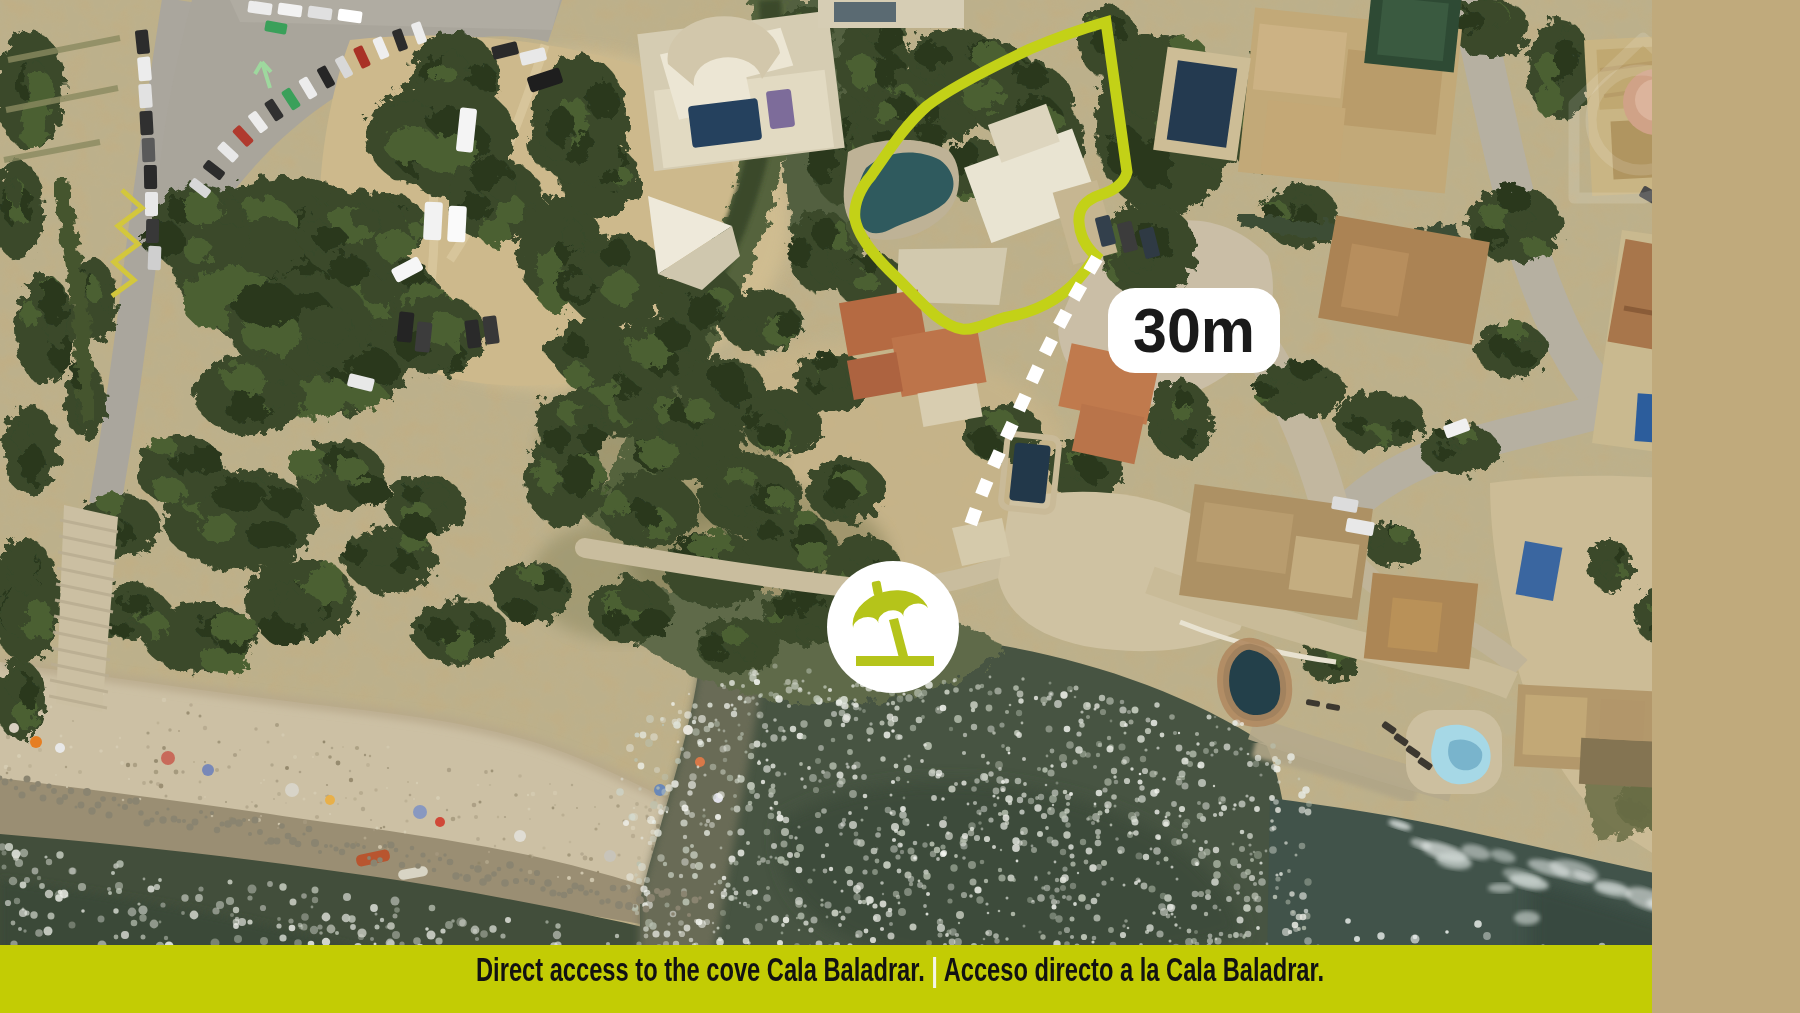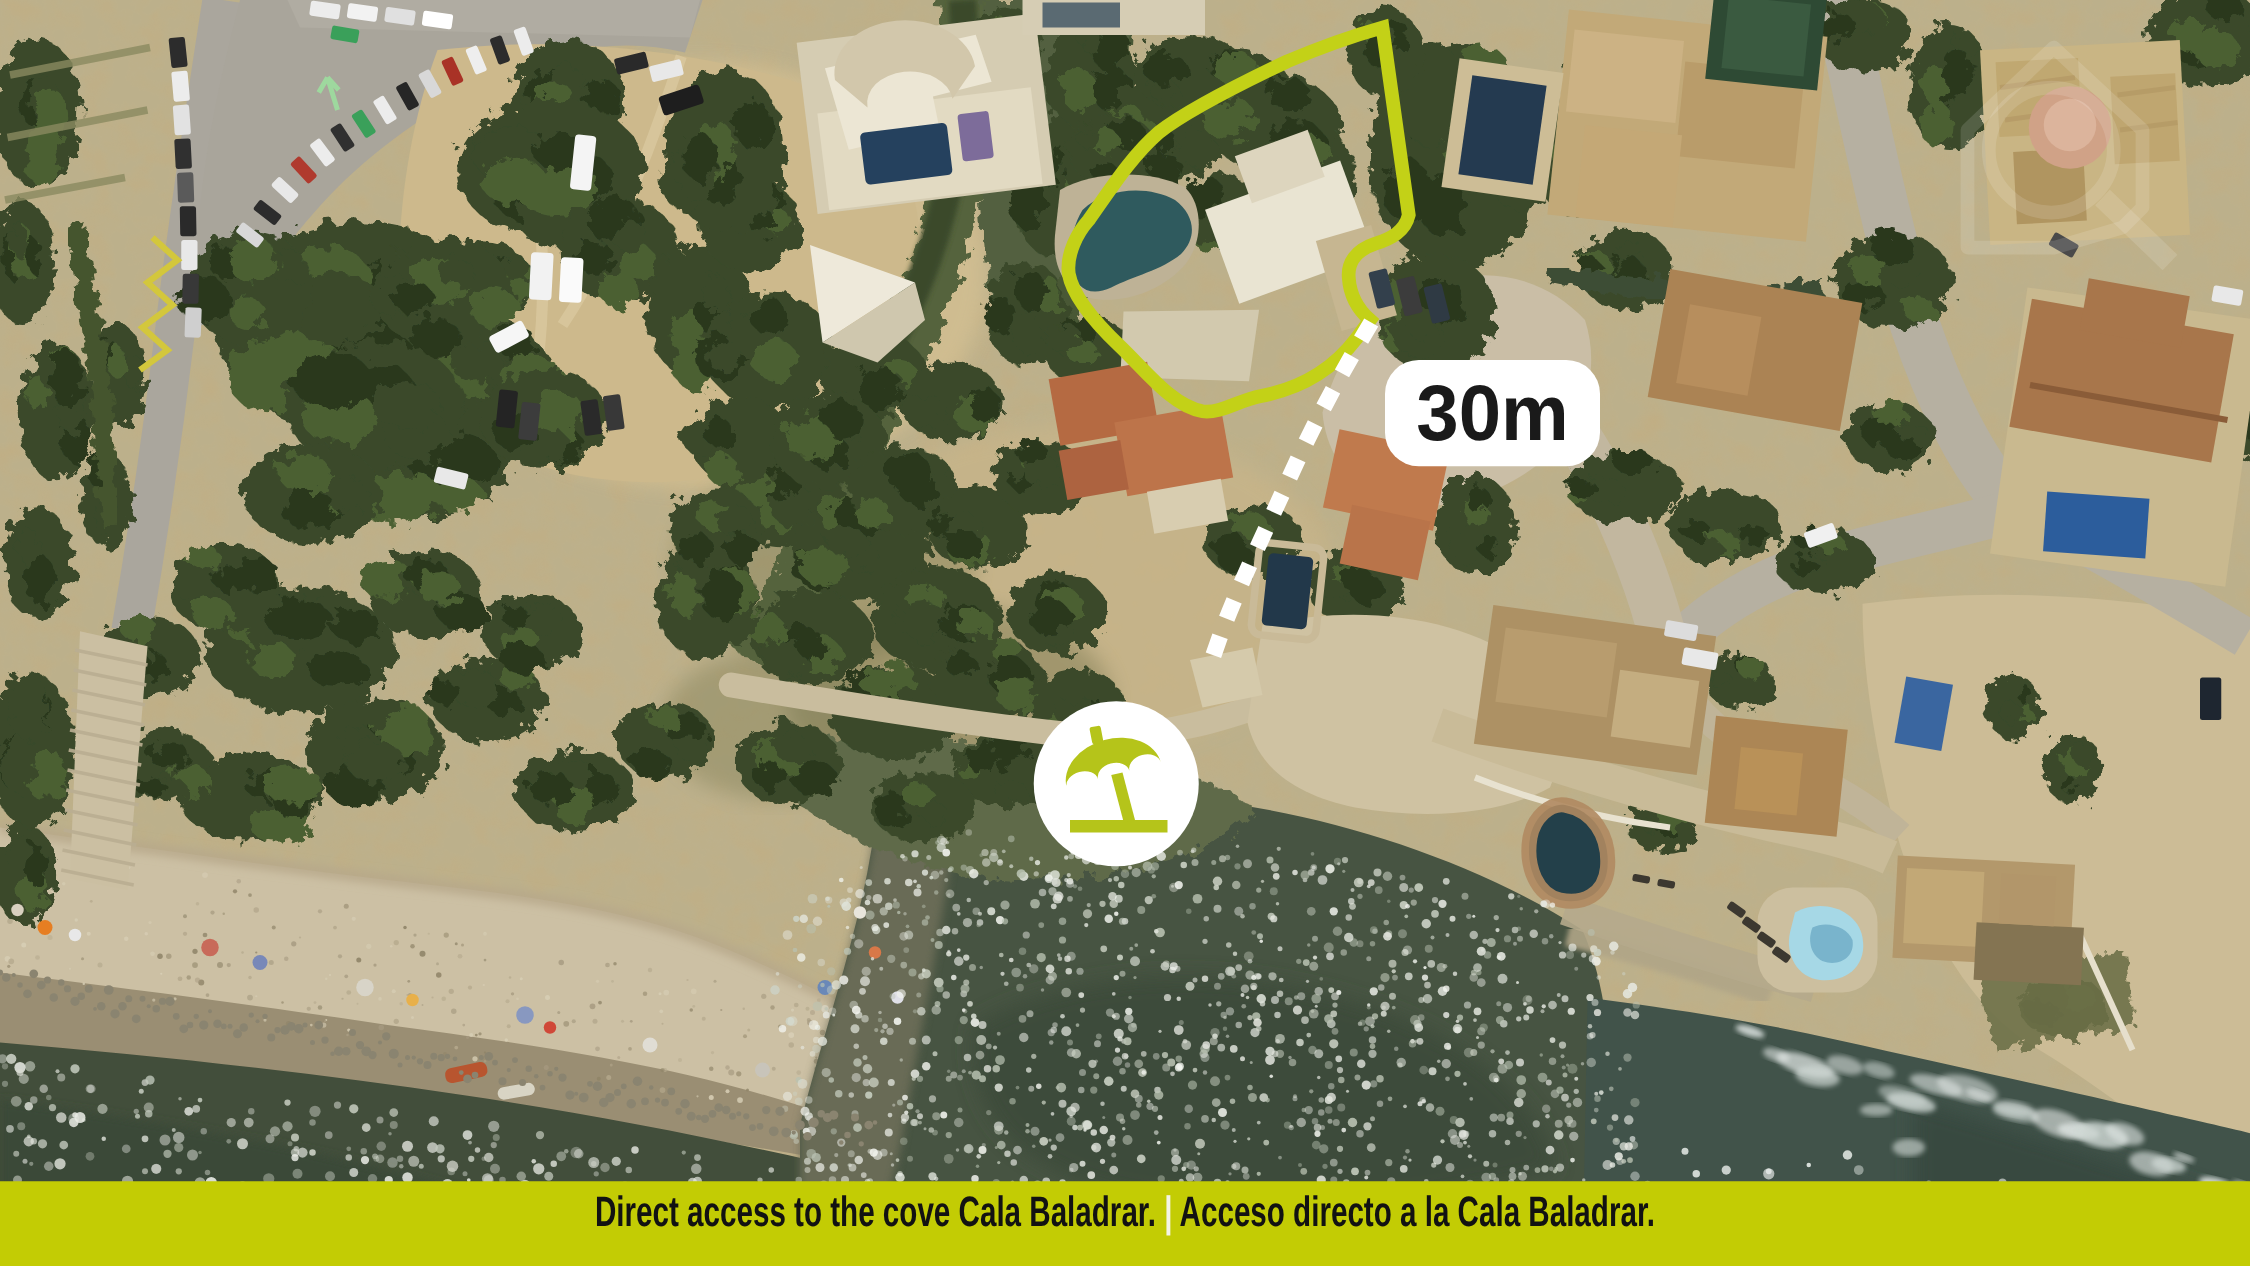--- a/index.html
+++ b/index.html
@@ -1,16 +1,16 @@
 <!DOCTYPE html>
 <html><head>
 <meta charset="utf-8">
 <style>
   html,body{margin:0;padding:0;background:#c0aa7c;font-family:"Liberation Sans", sans-serif;}
-  #stage{position:relative;width:1800px;height:1013px;overflow:hidden;}
+  #stage{position:relative;width:1652px;height:1013px;overflow:hidden;}
   svg{display:block;}
 </style>
 </head>
 <body>
 <div id="stage">
 <svg width="1800" height="1013" viewBox="0 0 1800 1013" xmlns="http://www.w3.org/2000/svg">
 <defs>
   <filter id="b2">
           <feGaussianBlur stdDeviation="2"></feGaussianBlur>
         </filter>

